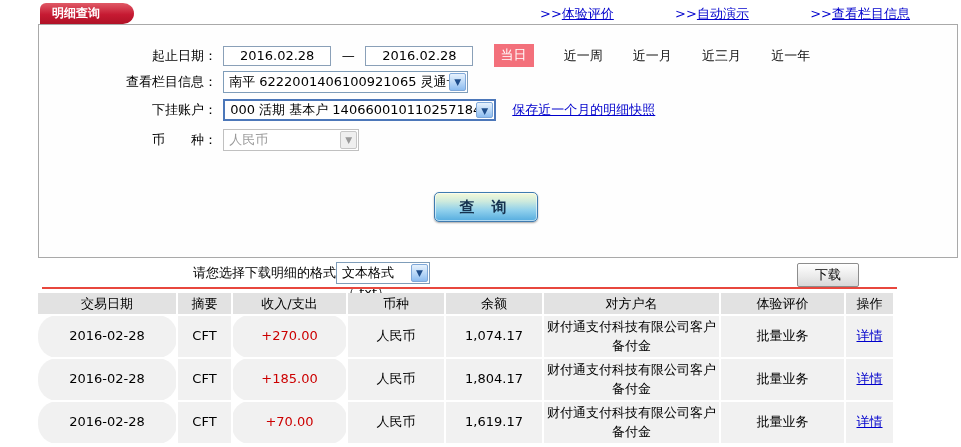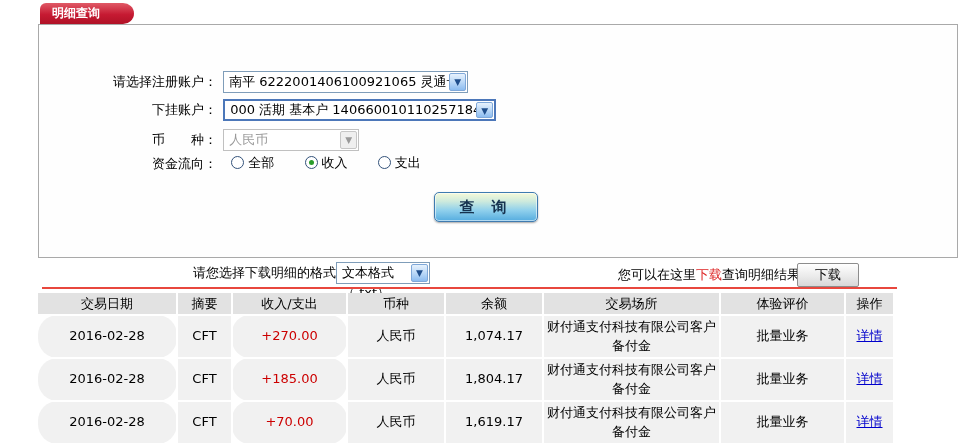--- a/index.html
+++ b/index.html
@@ -83,69 +83,74 @@
 </style>
 </head>
 <body>
 
 <div class="stage">
 
   <div class="tab">
     <span>明细查询</span>
   </div>
 
+  <div class="top-links">
+    <a><span>&gt;&gt;</span><span class="txt">体验评价</span></a>
+    <a><span>&gt;&gt;</span><span class="txt">自动演示</span></a>
+    <a><span>&gt;&gt;</span><span class="txt">查看栏目信息</span></a>
+  </div>
 
   <div class="panel">
 
+    <div class="frow" style="top:19px;">
+      <span class="lbl">起止日期：</span>
+      <span class="txtin" style="margin-left:2px;">2016.02.28</span>
+      <span class="dash">—</span>
+      <span class="txtin">2016.02.28</span>
+      <span class="today-btn">当日</span>
+      <span class="qlink">近一周</span>
+      <span class="qlink">近一月</span>
+      <span class="qlink">近三月</span>
+      <span class="qlink">近一年</span>
+    </div>
 
     <div class="frow" style="top:46px;">
-      <span class="lbl">请选择注册账户：</span>
+      <span class="lbl">查看栏目信息：</span>
       <span class="sel" style="width:245px; margin-left:2px;">
         <span>南平  6222001406100921065  灵通卡</span>
         <span class="arrow">▼</span>
       </span>
     </div>
 
     <div class="frow" style="top:74px;">
       <span class="lbl">下挂账户：</span>
       <span class="sel focus" style="width:273px; margin-left:2px;">
         <span>000  活期  基本户  1406600101102571848</span>
         <span class="arrow">▼</span>
       </span>
+      <a class="savelink">保存近一个月的明细快照</a>
     </div>
 
     <div class="frow" style="top:104px;">
       <span class="lbl">币　　种：</span>
       <span class="sel disabled" style="width:136px; margin-left:2px;">
         <span>人民币</span>
         <span class="arrow">▼</span>
       </span>
     </div>
 
-    <div class="frow rgroup" style="top:129px;">
-      <span class="lbl">资金流向：</span>
-      <span style="display:inline-block; width:6px;"></span>
-      <span class="radio"></span><span class="rlabel">全部</span>
-      <span class="gap"></span>
-      <span class="radio checked"></span><span class="rlabel">收入</span>
-      <span class="gap"></span>
-      <span class="radio"></span><span class="rlabel">支出</span>
-    </div>
 
     <div class="query-btn">查 询</div>
   </div>
 
   <div class="dl-left">
     <span>请您选择下载明细的格式</span><span class="sel" style="width:94px;">
       <span>文本格式（.txt）</span>
       <span class="arrow">▼</span>
     </span>
-  </div>
-  <div class="dl-right">
-    <span>您可以在这里</span><span class="dl-red">下载</span><span>查询明细结果</span>
   </div>
   <div class="dl-btn">下载</div>
 
   <div class="red-rule"></div>
 
   <table class="results">
     <colgroup>
       <col style="width:139px">
         <col style="width:55px">
         <col style="width:115px">
@@ -155,21 +160,21 @@
         <col style="width:125px">
         <col style="width:48px">
     </colgroup>
     <thead>
       <tr>
         <th>交易日期</th>
         <th>摘要</th>
         <th>收入/支出</th>
         <th>币种</th>
         <th>余额</th>
-        <th>交易场所</th>
+        <th>对方户名</th>
         <th>体验评价</th>
         <th>操作</th>
       </tr>
     </thead>
     <tbody>
       <tr>
         <td>2016-02-28</td>
         <td>CFT</td>
         <td class="amt">+270.00</td>
         <td>人民币</td>

